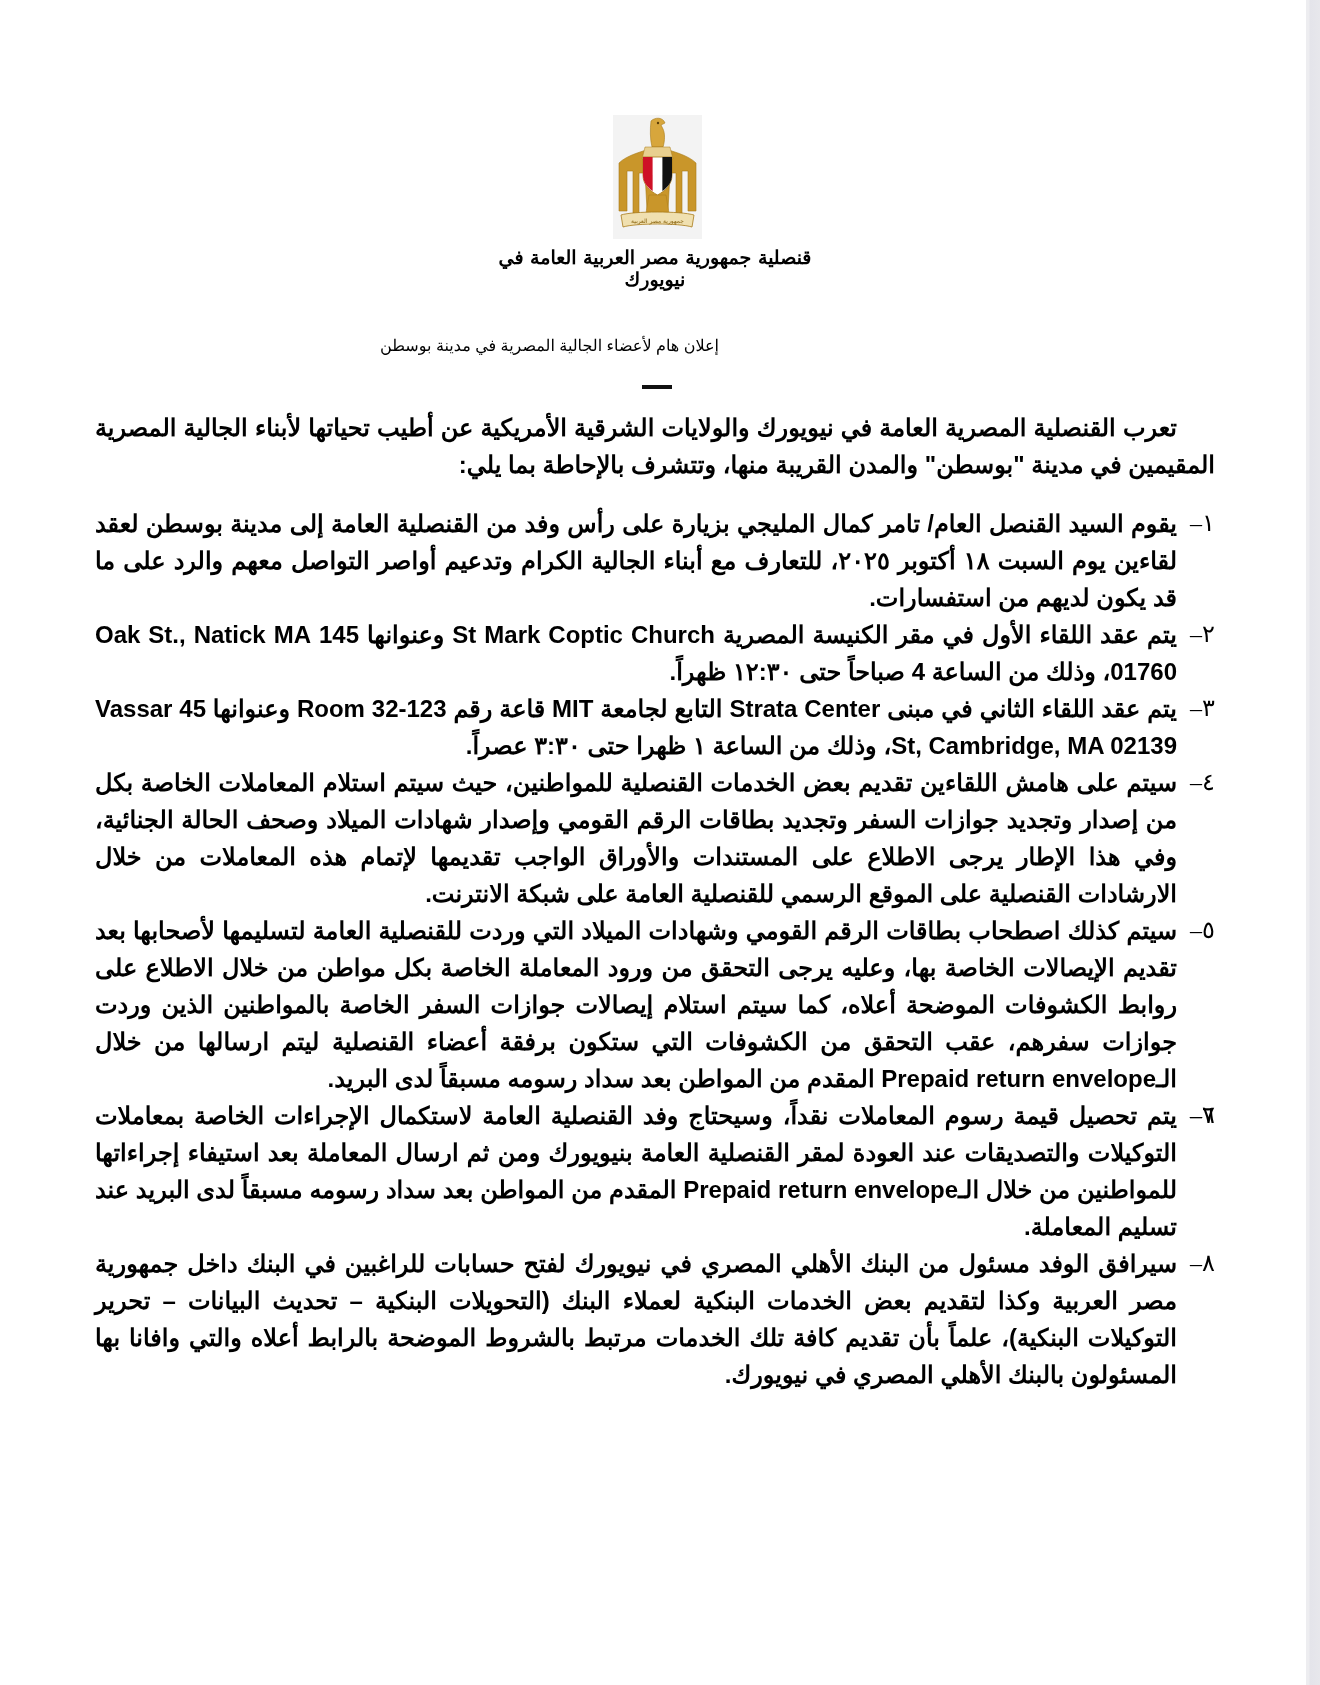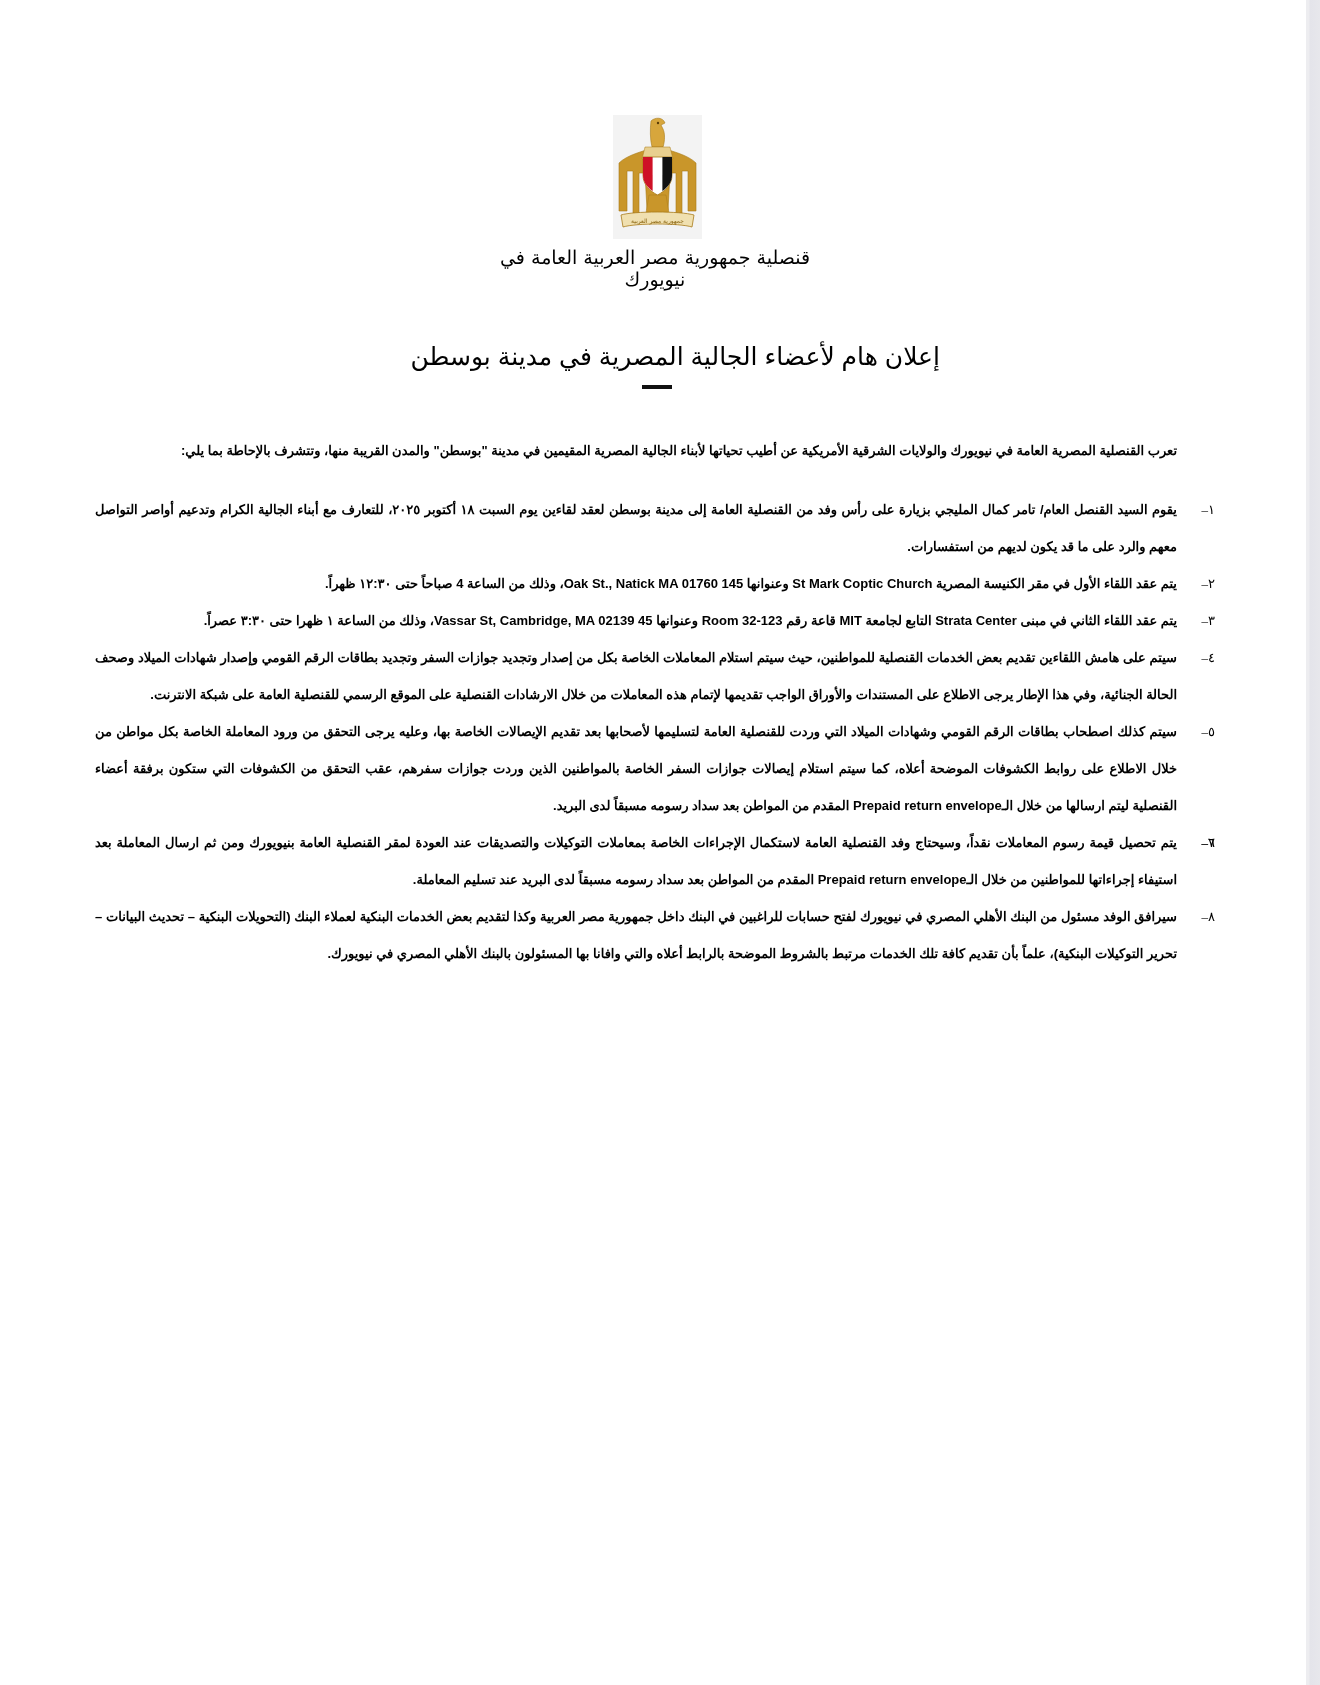--- a/index.html
+++ b/index.html
@@ -10,33 +10,33 @@
   .page-edge {
     position:absolute; top:0; right:0; width:14px; height:1685px;
     background:linear-gradient(to right,#ededf0 0,#ededf0 3px,#e4e4ea 4px,#e7e7ec 100%);
   }
   .emblem {
     position:absolute; left:613px; top:115px; width:89px; height:124px;
     background:#f3f3f3;
   }
   .letterhead {
     position:absolute; left:470px; top:246px; width:370px; text-align:center;
-    font-family:"DejaVu Serif","Liberation Serif",serif; font-weight:normal; font-size:19px;
+    font-family:"DejaVu Serif","Liberation Serif",serif; font-weight:bold; font-size:19px;
     direction:rtl; letter-spacing:-0.3px;
   }
   .title {
-    position:absolute; left:380px; top:325px; width:560px; text-align:right; direction:rtl;
-    font-family:"Liberation Sans",sans-serif; font-size:25px; font-weight:normal;
+    position:absolute; left:380px; top:325px; width:560px; text-align:left; direction:rtl;
+    font-family:"Liberation Sans",sans-serif; font-size:16px; font-weight:normal;
   }
   .sep {
     position:absolute; left:642px; top:385px; width:30px; height:4px; background:#111;
   }
   .doc {
-    position:absolute; left:95px; top:432px; width:1120px; direction:rtl; text-align:justify;
-    font-family:"Liberation Sans",sans-serif; font-weight:bold; font-size:13px; line-height:37px;
+    position:absolute; left:95px; top:409px; width:1120px; direction:rtl; text-align:justify;
+    font-family:"Liberation Sans",sans-serif; font-weight:bold; font-size:24px; line-height:37px;
   }
   .intro { margin:0 0 22px 0; text-indent:38px; }
   .items { margin:0; padding:0; list-style:none; }
   .item { position:relative; padding-right:38px; margin:0 0 0 0; }
   .num {
     position:absolute; right:0; top:0; width:34px; text-align:right; font-weight:normal;
     font-family:"Liberation Serif",serif;
   }
   .closing { margin-top:24px; text-indent:38px; }
 </style>

